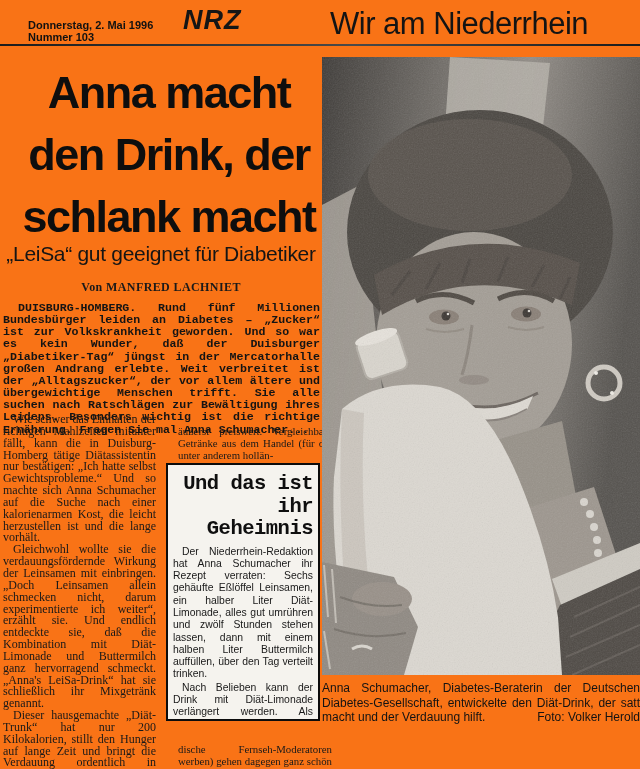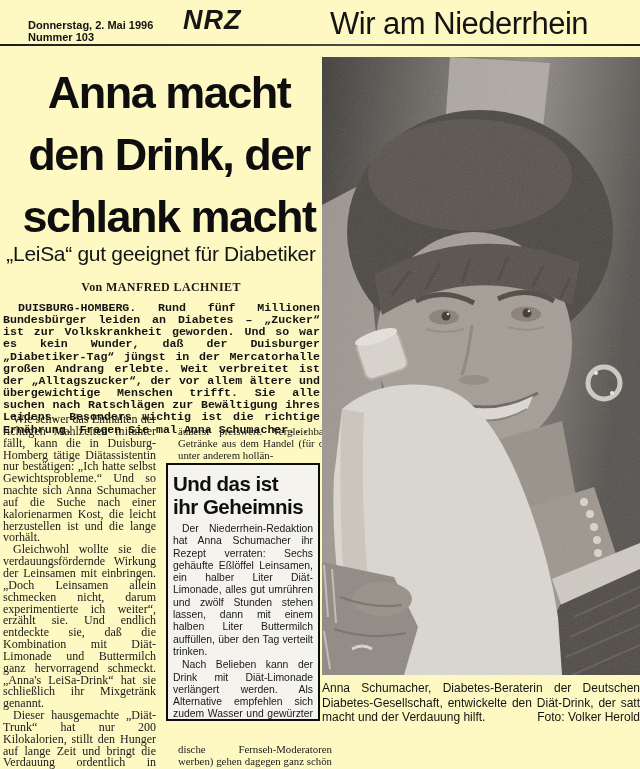--- a/index.html
+++ b/index.html
@@ -1,18 +1,18 @@
 <!DOCTYPE html>
 <html lang="de"><head>
 <meta charset="utf-8">
 <style>
   html,body{margin:0;padding:0;background:#888;}
   .page{
     position:relative;width:640px;height:769px;margin:0 auto;
-    background:#fef9c3;overflow:hidden;color:#1b1b1b;
+    background:#f97316;overflow:hidden;color:#1b1b1b;
     font-family:"Liberation Serif", serif;
   }
   
   .dateblock{
     position:absolute;left:28px;top:19px;
     font-family:"Liberation Sans", sans-serif;font-weight:bold;
     font-size:11px;line-height:12px;color:#111;
   }
   .nrz-logo{
     position:absolute;left:183px;top:5px;
@@ -64,22 +64,22 @@
   }
   .col2-top{top:414px;height:38px;overflow:hidden;}
   .col2-bottom{top:732px;height:37px;overflow:hidden;}
   
   .infobox{
     position:absolute;left:166px;top:463px;width:154px;height:258px;
     box-sizing:border-box;border:2px solid #0c0c0c;background:#f5f3ee;
     padding:4px 5px;overflow:hidden;
   }
   .infobox h2{
-    margin:4px 0 5px 0;text-align:left;
-    font-family:Liberation Sans, sans-serif;font-weight:bold;
+    margin:4px 0 5px 0;text-align:right;
+    font-family:Liberation Mono, monospace;font-weight:bold;
     font-size:20.5px;line-height:22.5px;letter-spacing:-0.5px;color:#0f0f0f;
   }
   .infobox h2 span{display:block;}
   .infobox p{
     margin:0;font-family:"Liberation Sans", sans-serif;
     font-size:10.4px;line-height:12.3px;text-align:justify;text-indent:9px;
     color:#181818;
   }
   .infobox p + p{margin-top:1px;}
   

